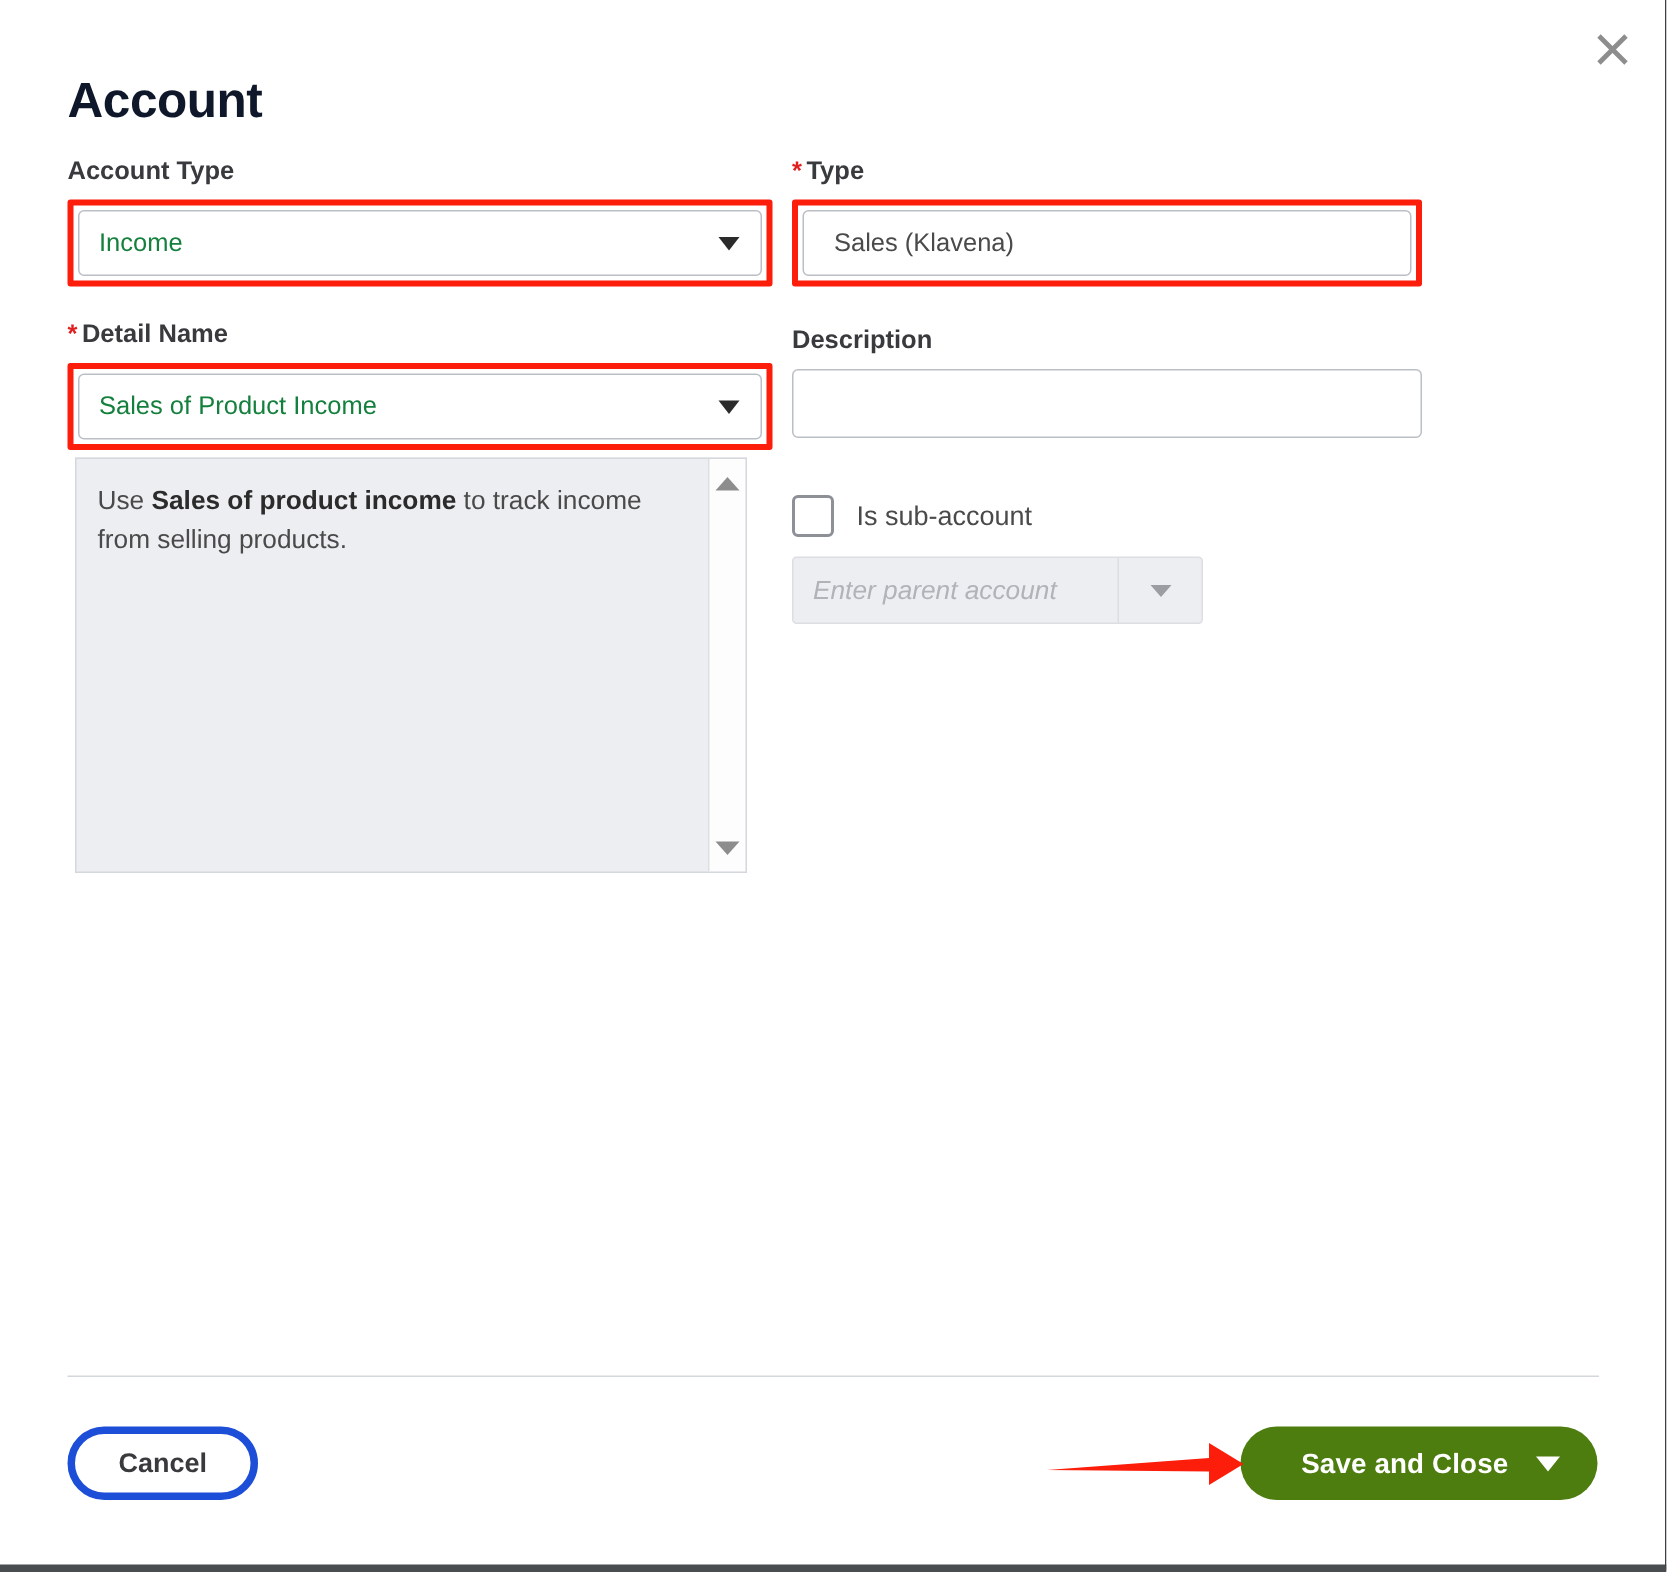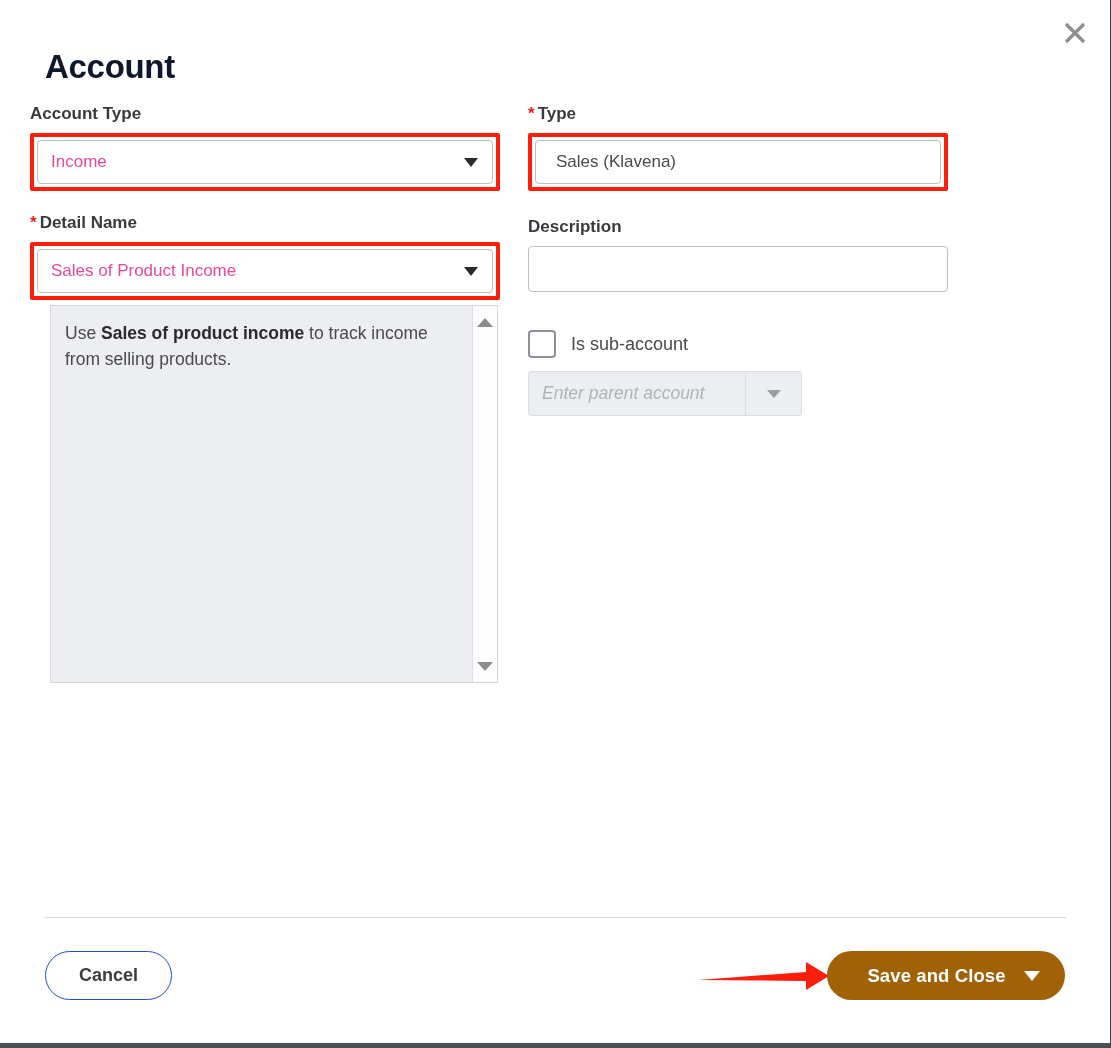--- a/index.html
+++ b/index.html
@@ -44,21 +44,21 @@
     position: absolute;
     left: 45px;
     top: 48px;
     font-size: 33px;
     font-weight: bold;
     color: #0f172a;
     letter-spacing: -0.3px;
   }
 
   
-  .col-left  { position: absolute; left: 30px;  top: 104px; width: 470px; }
+  .col-left  { position: absolute; left: 45px;  top: 104px; width: 470px; }
   .col-right { position: absolute; left: 528px; top: 104px; width: 420px; }
 
   .field-label {
     font-size: 17px;
     font-weight: bold;
     color: #393a3d;
     margin-bottom: 9px;
     line-height: 20px;
     white-space: nowrap;
   }
@@ -82,21 +82,21 @@
   .select-box {
     box-sizing: border-box;
     height: 44px;
     background: #ffffff;
     border: 1px solid #babec5;
     border-radius: 4px;
     display: flex;
     align-items: center;
     padding: 0 12px 0 13px;
     font-size: 17px;
-    color: #ec4899;
+    color: #15803d;
     cursor: pointer;
     position: relative;
   }
   .select-box .val {
     flex: 1 1 auto;
     overflow: hidden;
     white-space: nowrap;
   }
   .caret {
     width: 0; height: 0;
@@ -124,21 +124,21 @@
 
   .spacer-22 { height: 22px; }
   .spacer-26 { height: 26px; }
 
   
   .help-panel {
     position: absolute;
     left: 50px;
     top: 305px;
     width: 448px;
-    height: 378px;
+    height: 277px;
     box-sizing: border-box;
     border: 1px solid #d4d7dc;
     background: #eceef1;
     display: flex;
     overflow: hidden;
   }
   .help-body {
     flex: 1 1 auto;
     padding: 14px 16px 10px 14px;
     font-size: 17.5px;
@@ -246,40 +246,40 @@
     height: 1px;
     background: #d4d7dc;
   }
   .btn-cancel {
     position: absolute;
     left: 45px;
     top: 951px;
     width: 127px;
     height: 49px;
     box-sizing: border-box;
-    border: 1px solid #1d4ed8;
+    border: 5px solid #1d4ed8;
     border-radius: 25px;
     background: #ffffff;
     display: flex;
     align-items: center;
     justify-content: center;
     font-size: 18px;
     font-weight: bold;
     color: #393a3d;
     cursor: pointer;
   }
   .btn-save {
     position: absolute;
     left: 827px;
     top: 951px;
     width: 238px;
     height: 49px;
     box-sizing: border-box;
     border-radius: 25px;
-    background: #a16207;
+    background: #4d7c0f;
     display: flex;
     align-items: center;
     cursor: pointer;
   }
   .btn-save .save-label {
     flex: 1 1 auto;
     text-align: center;
     padding-left: 22px;
     font-size: 18.5px;
     font-weight: bold;

